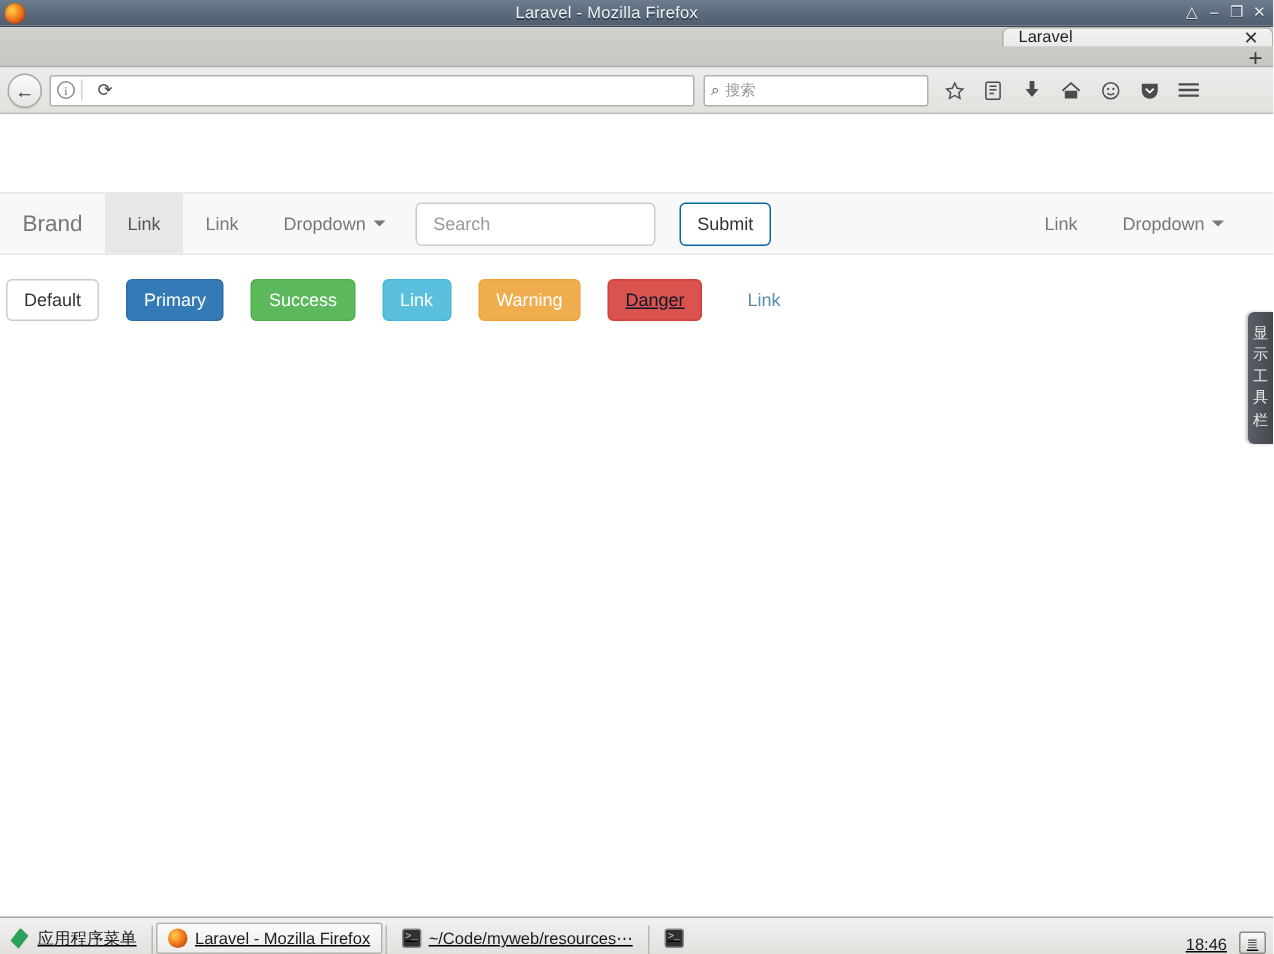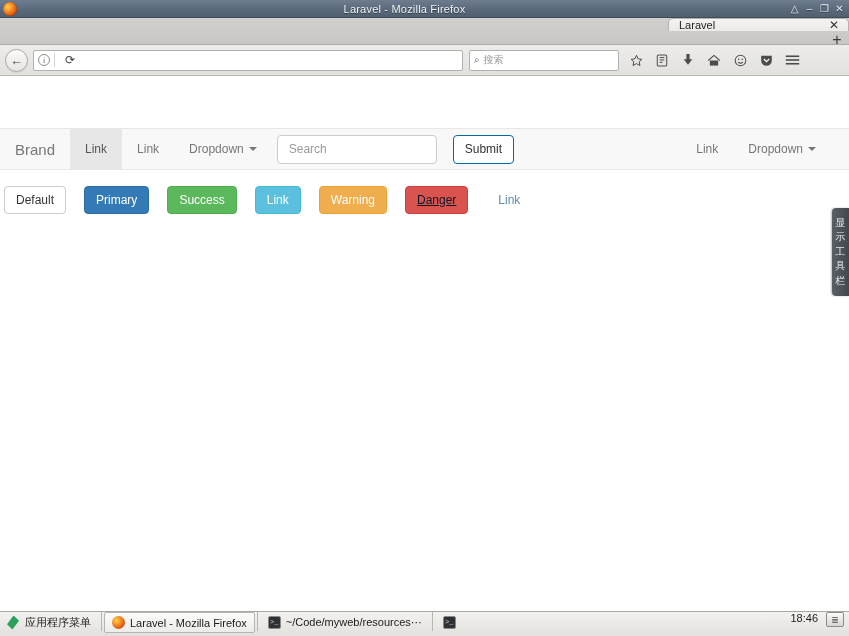--- a/index.html
+++ b/index.html
@@ -184,21 +184,21 @@
     display: flex; flex-direction: column; align-items: center; justify-content: center;
     line-height: 1.45; letter-spacing: .5px;
     box-shadow: -1px 0 2px rgba(0,0,0,.25);
   }
 
   
   #taskbar {
     position: absolute; bottom: 0; left: 0; width: 849px; height: 25px;
     background: linear-gradient(to bottom,#f3f2f0 0%, #e2e0dd 100%);
     border-top: 1px solid #a9a7a4;
-    display: flex; align-items: flex-start; padding: 0 2px;
+    display: flex; align-items: flex-end; padding: 0 2px; text-decoration: underline;
   }
   .tb-start {
     display: flex; align-items: center; gap: 6px; padding: 0 8px 0 5px;
     height: 21px; font-size: 11px; color: #1b1b1b; white-space: nowrap;
   }
   .tb-start .xfce {
     width: 12px; height: 14px; flex: none;
     background: #2ba05a;
     clip-path: polygon(55% 0%, 100% 38%, 45% 100%, 0% 62%);
   }

